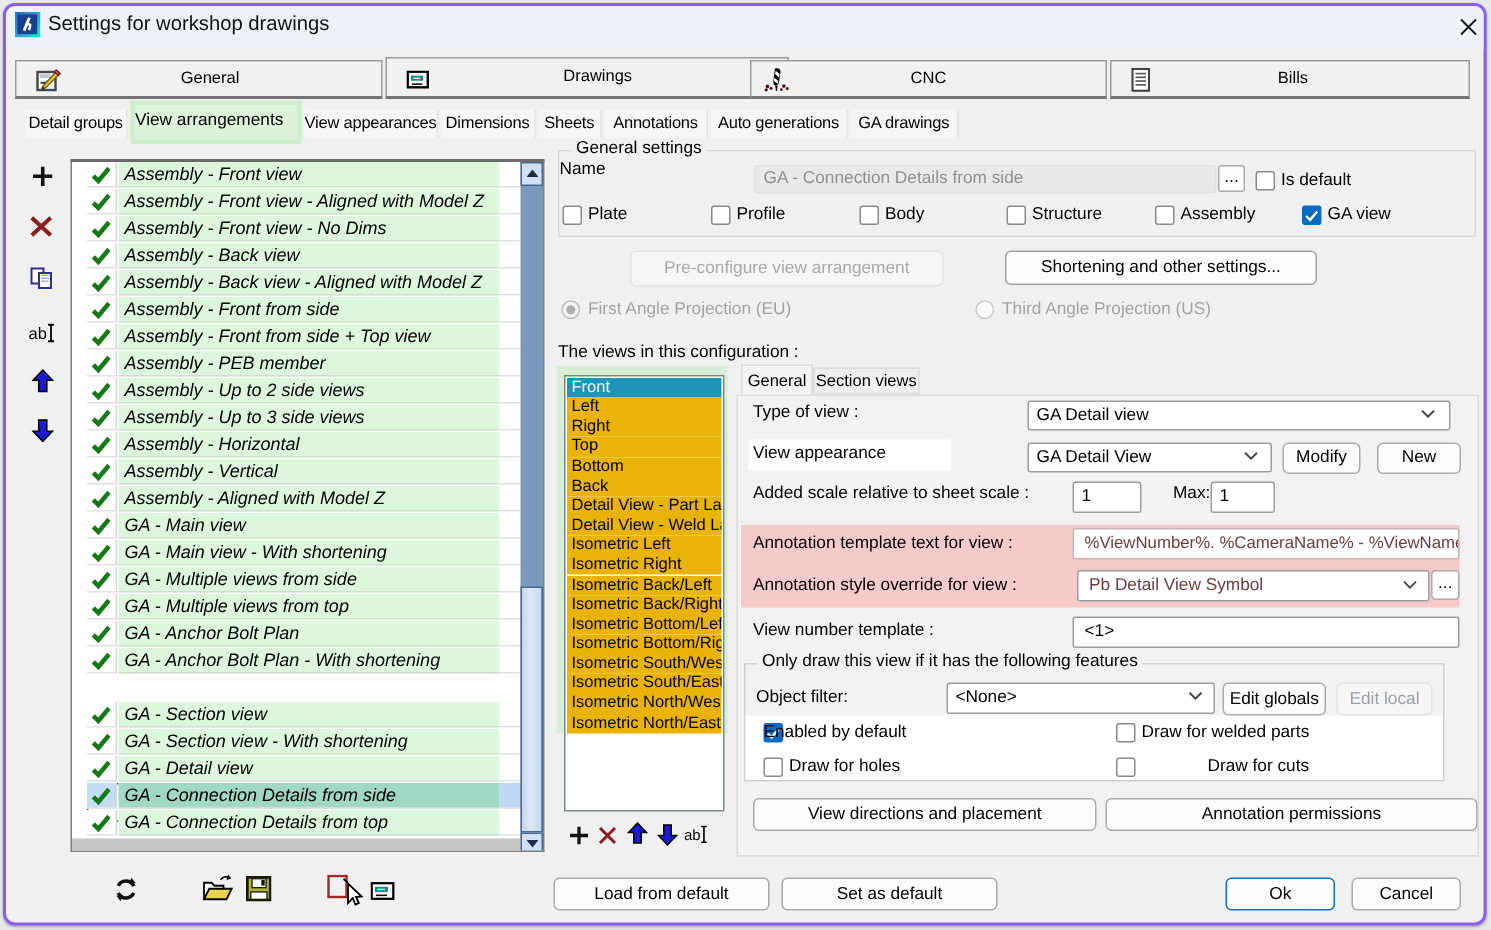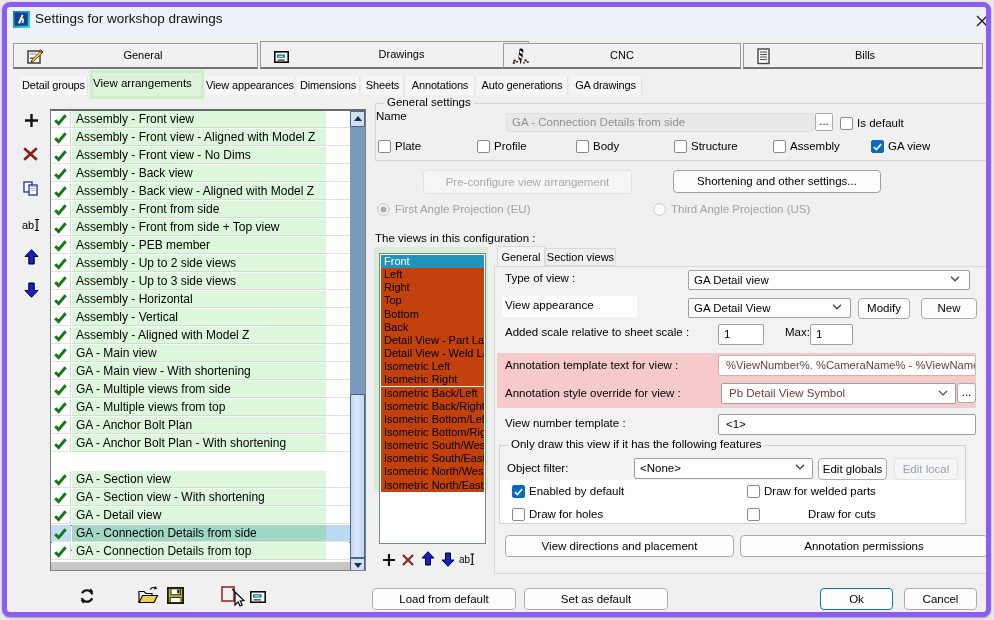--- a/index.html
+++ b/index.html
@@ -1,37 +1,37 @@
 <!DOCTYPE html>
 <html><head>
 <meta charset="utf-8">
 <style>
 * { margin:0; padding:0; box-sizing:border-box; }
 html,body { width:994px; height:620px; background:#e9e9e9; font-family:"Liberation Sans",sans-serif; overflow:hidden; }
 #win { position:absolute; left:2px; top:2px; width:989px; height:615px; background:#f0f0f0;
-  border:5px solid #8b5cf6; border-radius:8px; box-shadow:0 1px 2px rgba(0,0,0,.3); overflow:hidden; }
+  border:2px solid #8b5cf6; border-radius:8px; box-shadow:0 1px 2px rgba(0,0,0,.3); overflow:hidden; }
 #content { position:absolute; left:-3px; top:-3px; width:994px; height:620px; }
 .abs { position:absolute; }
 
 #titlebar { position:absolute; left:3px; top:3px; width:988px; height:29px; background:#edf2f9; border-radius:7px 7px 0 0; }
 #title { position:absolute; left:28px; top:4px; font-size:13.5px; color:#111; }
 
 .mtab { position:absolute; top:39px; height:26px; background:#f1f1f1; border:1px solid #9b9b9b;
   border-bottom:2px solid #747474; font-size:11px; color:#000; text-align:center; line-height:23px; }
 .mtab .micon { position:absolute; left:13px; top:4px; }
 
 .stab { position:absolute; top:72px; height:19px; background:#f6f6f6; font-size:11px; letter-spacing:-0.15px; color:#000;
   text-align:center; line-height:19px; border-right:1px solid #e3e3e3; white-space:nowrap; overflow:hidden; }
 #stab-active { position:absolute; top:66px; height:29px; background:#cdeecb; font-size:11.5px; text-align:left; white-space:nowrap; }
 #stab-active .inner { position:absolute; left:3px; top:3px; right:3px; bottom:3px; background:#ddf4da; line-height:21px; }
 
 .ticon { position:absolute; }
 
 #llist { position:absolute; left:46px; top:105px; width:316px; height:462px; border:1px solid #7f7f7f; border-top:2px solid #6a6a6a; background:#fff; overflow:hidden; }
-.lrow { position:absolute; left:0; width:299px; height:26px; }
+.lrow { position:absolute; left:10px; width:299px; height:26px;font-style:italic; }
 .lchk { position:absolute; left:0; top:0; width:20px; height:17px; background:#fff; border-bottom:1px solid #e2e2e2; border-right:1px solid #d5d5d5; text-align:center; padding-top:2px; }
 .lchk svg { display:block; margin:1px auto 0; }
 .lname { position:absolute; left:21px; top:0; width:254px; height:17px; background:#ddf7dd; border-bottom:1px solid #cfdecf; font-size:12px; color:#000; line-height:17px; padding-left:4px; white-space:nowrap; overflow:hidden; }
 .ltail { position:absolute; left:275px; top:0; width:24px; height:17px; background:#fff; border-bottom:1px solid #e2e2e2; }
 .sel .selchk { background:#c3ddf3; }
 .sel .selname { background:#a0d8c4; }
 .sel .seltail { background:#bdd9f2; }
 .sel { outline:1px dotted #555; outline-offset:-1px; }
 #lgray { position:absolute; left:0px; top:451px; width:299px; height:9px; background:#c6c6c6; }
 
@@ -46,21 +46,21 @@
 label, .lbl { font-size:11.5px; color:#000; white-space:nowrap; }
 .field { position:absolute; background:#fff; border:1px solid #9e9e9e; border-radius:2px; font-size:11.5px; color:#000; padding-left:5px; }
 .btn { position:absolute; background:#fdfdfd; border:1px solid #ababab; border-radius:4px; font-size:11.5px; color:#000; text-align:center; white-space:nowrap; }
 .btn-dis { background:#f6f6f6; border:1px solid #e2e2e2; color:#a9a9a9; }
 .cb { position:absolute; width:13px; height:13px; background:#fff; border:1px solid #8a8a8a; border-radius:2px; }
 .cb-on { background:#0b6bc2; border:1px solid #0b6bc2; }
 .cb-on svg { display:block; margin:2px auto 0; }
 
 #vouter { position:absolute; left:370px; top:243px; width:114px; height:245px; background:#d8ecd8; }
 #vbox { position:absolute; left:375px; top:249px; width:107px; height:291px; background:#fff; border:1px solid #78887d; }
-.vitem { position:absolute; left:1px; width:103px; height:13.15px; background:#c2410c; font-size:11px; line-height:13px; padding-left:3px; white-space:nowrap; overflow:hidden; }
+.vitem { position:absolute; left:1px; width:103px; height:13.15px; background:#eab308; font-size:11px; line-height:13px; padding-left:3px; white-space:nowrap; overflow:hidden; }
 .vsel { background:#2093ba; color:#fff; }
 
 #rtab-hdr-act { position:absolute; left:493px; top:242px; width:48px; height:20px; background:#f4f4f4; border:1px solid #dadada; border-bottom:none; font-size:11px; text-align:center; line-height:20px; z-index:3; white-space:nowrap; }
 #rtab-hdr-in { position:absolute; left:541px; top:244px; width:71px; height:18px; background:#efefef; border:1px solid #dadada; font-size:11px; text-align:center; line-height:17px; z-index:2; white-space:nowrap; }
 #rpage { position:absolute; left:490px; top:262px; width:495px; height:308px; background:#f2f2f2; border:1px solid #dadada; }
 .wbox { position:absolute; background:#fff; }
 
 .fbtn { position:absolute; top:584px; height:22px; background:#fdfdfd; border:1px solid #ababab; border-radius:4px; font-size:11.5px; text-align:center; line-height:20px; }
 </style>
 </head>
@@ -515,21 +515,21 @@
         <path d="M1 0.8 L5 4.8 L9 0.8" stroke="#444" stroke-width="1.3" fill="none"></path>
       </svg>
   <div class="btn abs" style="left:814px; top:454px; width:69px; height:22px; line-height:20px;">Edit globals</div>
   <div class="btn btn-dis abs" style="left:890px; top:454px; width:64px; height:22px; line-height:20px; color:#9aa0ab;">Edit local</div>
 
   <div class="cb cb-on abs" style="left:508px; top:481px;">
         <svg width="9" height="8" viewBox="0 0 9 8">
           <path d="M0.8 4 L3.4 6.6 L8.2 1" stroke="#fff" stroke-width="1.6" fill="none"></path>
         </svg>
       </div>
-  <div class="lbl abs" style="left:525px; top:481px;">Enabled by default</div>
+  <div class="lbl abs" style="left:508px; top:481px;">Enabled by default</div>
   <div class="cb abs" style="left:743px; top:481px;"></div>
   <div class="lbl abs" style="left:760px; top:481px;">Draw for welded parts</div>
   <div class="cb abs" style="left:508px; top:504px;"></div>
   <div class="lbl abs" style="left:525px; top:504px;">Draw for holes</div>
   <div class="cb abs" style="left:743px; top:504px;"></div>
   <div class="lbl abs" style="left:760px; top:504px;padding-left:44px;">Draw for cuts</div>
 
   <div class="btn abs" style="left:501px; top:531px; width:229px; height:22px; line-height:20px;">View directions and placement</div>
   <div class="btn abs" style="left:736px; top:531px; width:248px; height:22px; line-height:20px;">Annotation permissions</div>
 

